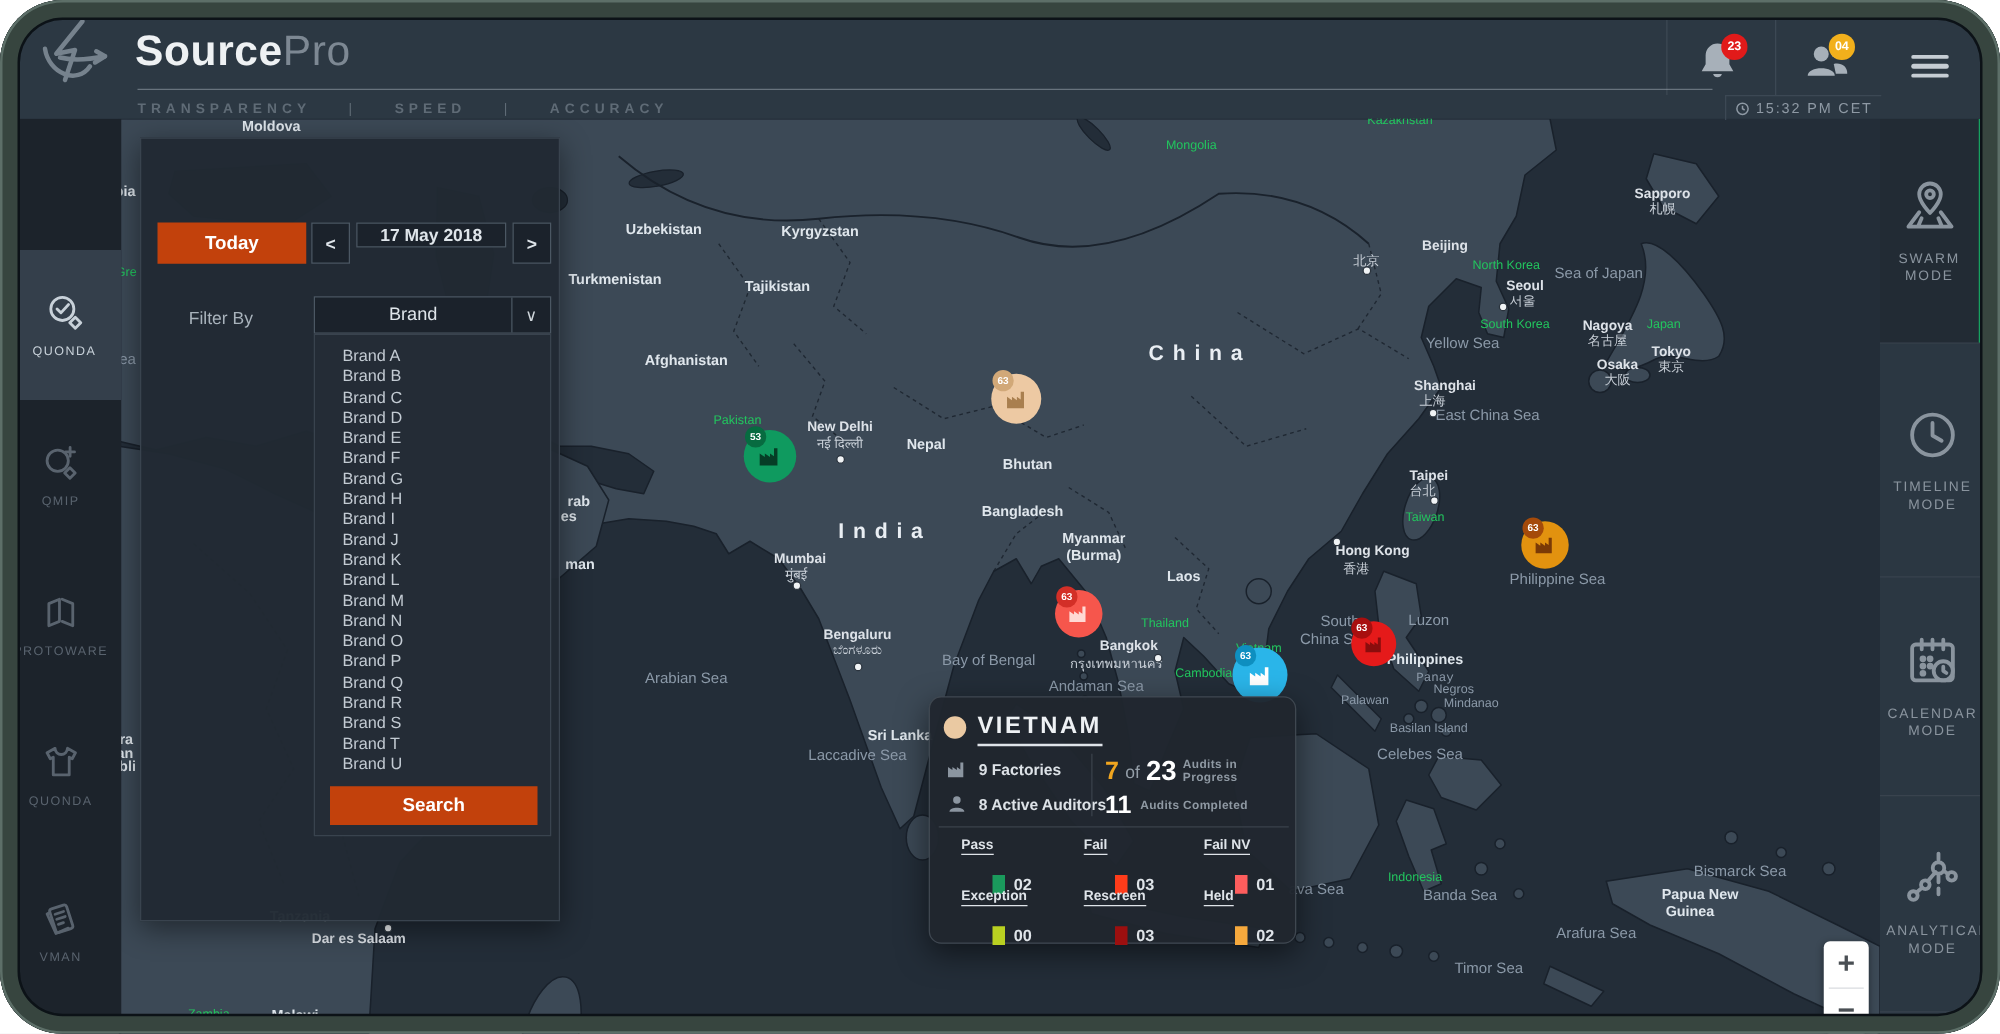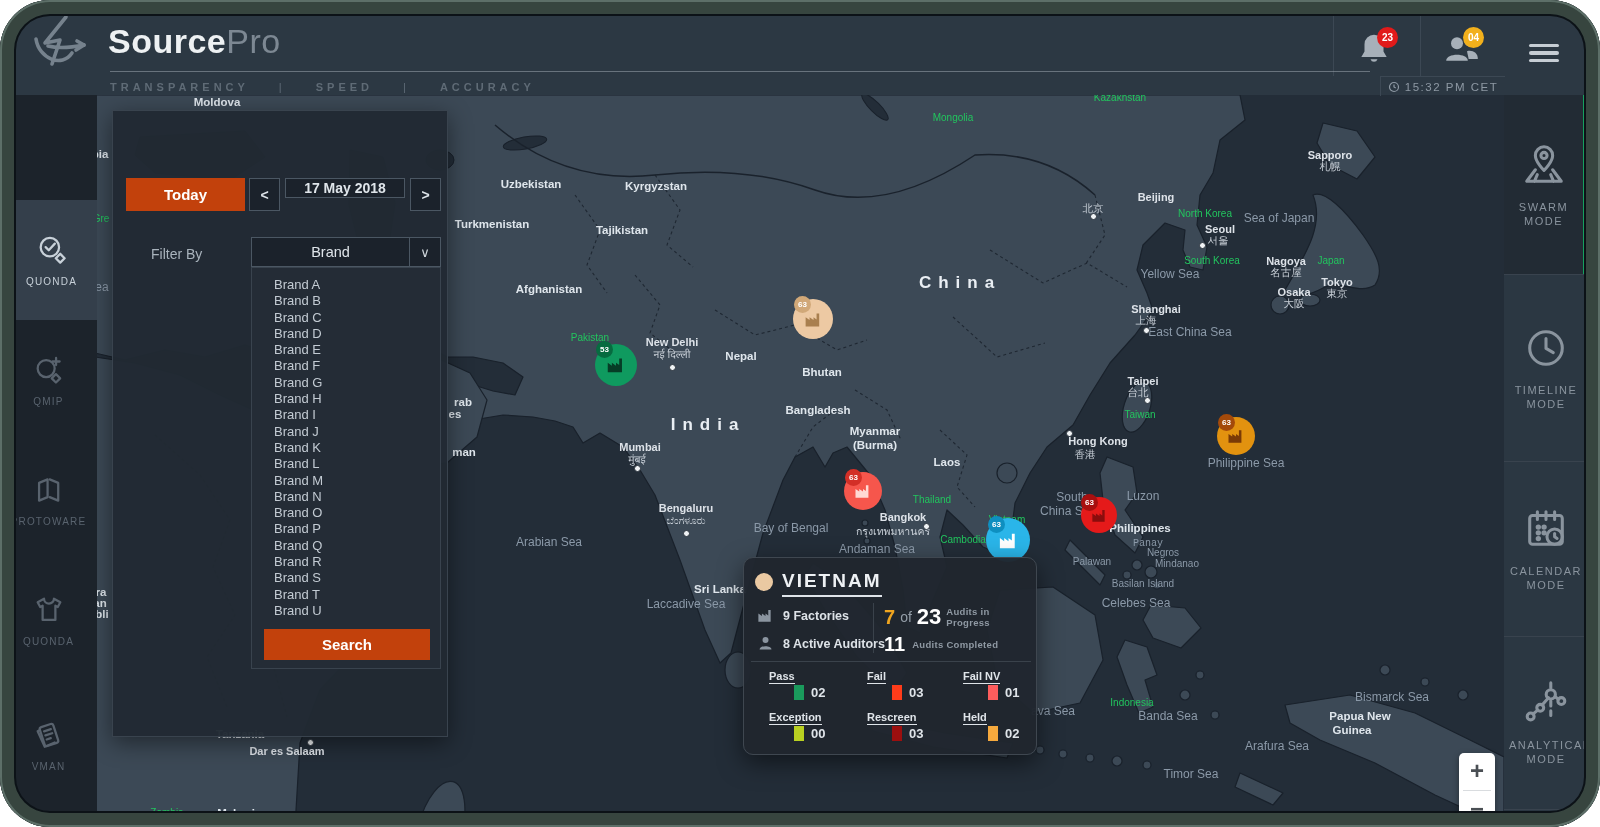--- a/index.html
+++ b/index.html
@@ -74,21 +74,21 @@
   .popup-dot{position:absolute;left:11px;top:15px;width:18px;height:18px;border-radius:50%;}
   .popup-country{position:absolute;left:38px;top:12px;font-size:19px;font-weight:bold;letter-spacing:2px;color:#eef1f4;
     border-bottom:2px solid #dfe4e9;padding-bottom:3px;cursor:pointer;}
   .prow{position:absolute;display:flex;align-items:center;gap:8px;color:#dde2e7;font-size:12.5px;font-weight:bold;}
   .vdiv{position:absolute;left:129px;top:45px;width:1px;height:50px;background:#3a424b;}
   .hdiv{position:absolute;left:7px;top:103px;width:280px;height:1px;background:#3a424b;}
   .bignum{font-weight:bold;color:#fff;}
   .smalllab{font-size:9.5px;color:#8f99a3;font-weight:bold;letter-spacing:.3px;}
   .stats{position:absolute;left:25px;top:108px;display:grid;grid-template-columns:98px 96px 80px;grid-auto-rows:41px;}
   .stat .slab{display:inline-block;font-size:11px;font-weight:bold;color:#dfe4e9;border-bottom:1px solid #dfe4e9;padding-bottom:1px;}
-  .stat .srow{display:flex;align-items:flex-end;gap:7px;margin-top:1px;padding-left:25px;}
+  .stat .srow{display:flex;align-items:flex-end;gap:7px;margin-top:16px;padding-left:25px;}
   .stat .sw{width:10px;height:15px;}
   .stat .sval{font-size:13px;font-weight:bold;color:#dfe4e9;}
   
   .zoomctl{position:absolute;left:1459px;top:753px;width:36px;height:74px;background:#fff;border-radius:5px;z-index:25;
     display:flex;flex-direction:column;box-shadow:0 2px 6px rgba(0,0,0,.4);}
   .zoomctl div{flex:1;display:flex;align-items:center;justify-content:center;font-size:24px;font-weight:bold;color:#4a4f54;cursor:pointer;}
   .zoomctl .zdiv{flex:0 0 1px;background:#d9dcdf;margin:0 4px;}
   svg.icon{display:block;}
 </style>
 </head>

